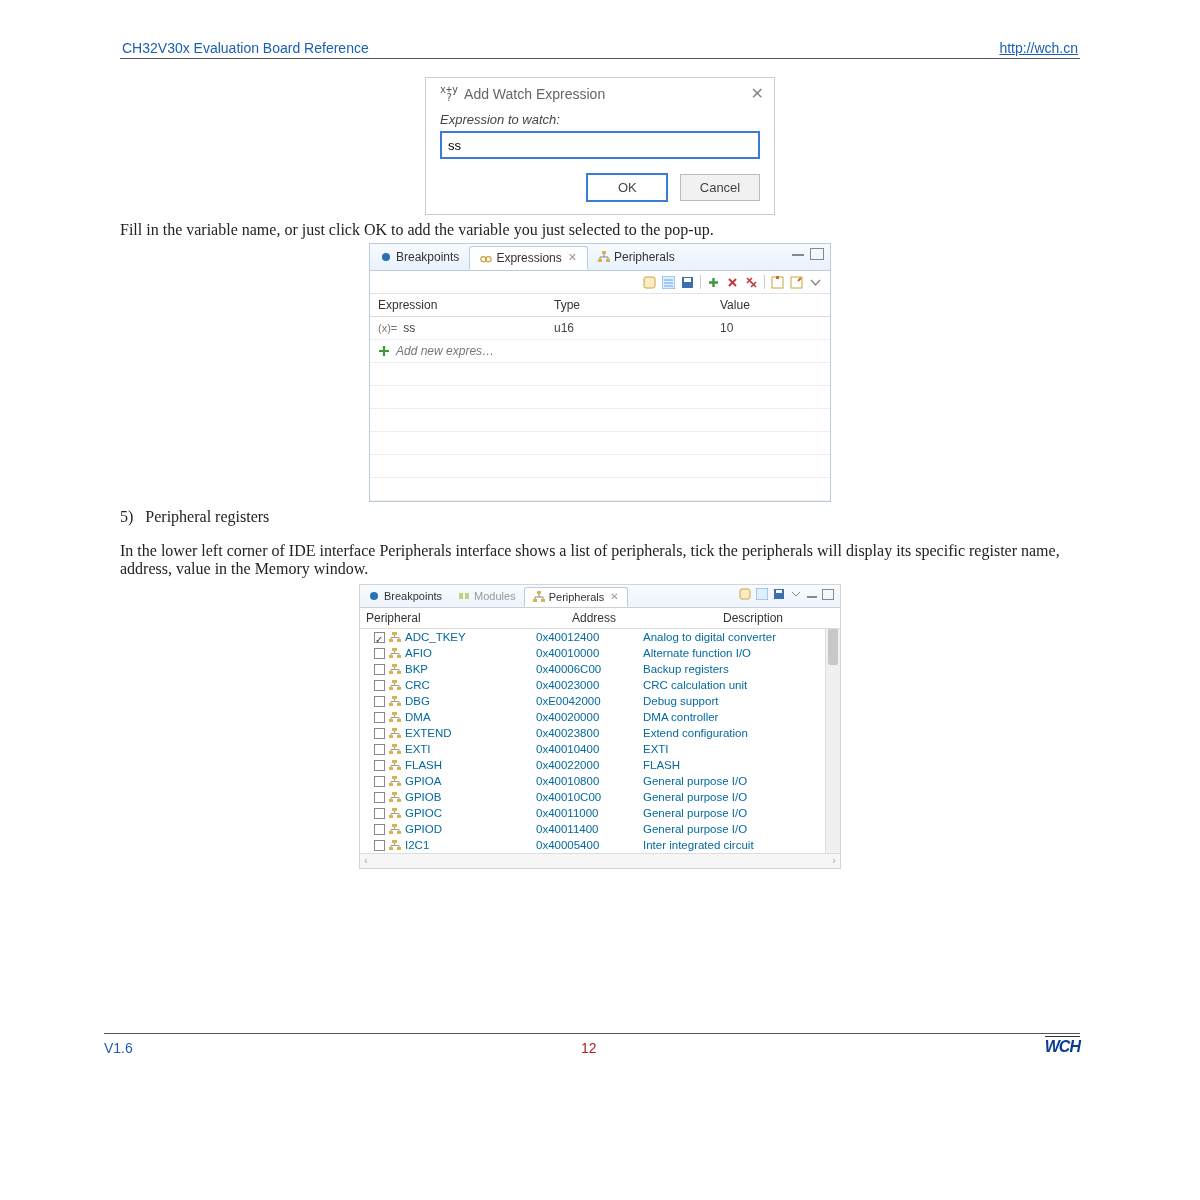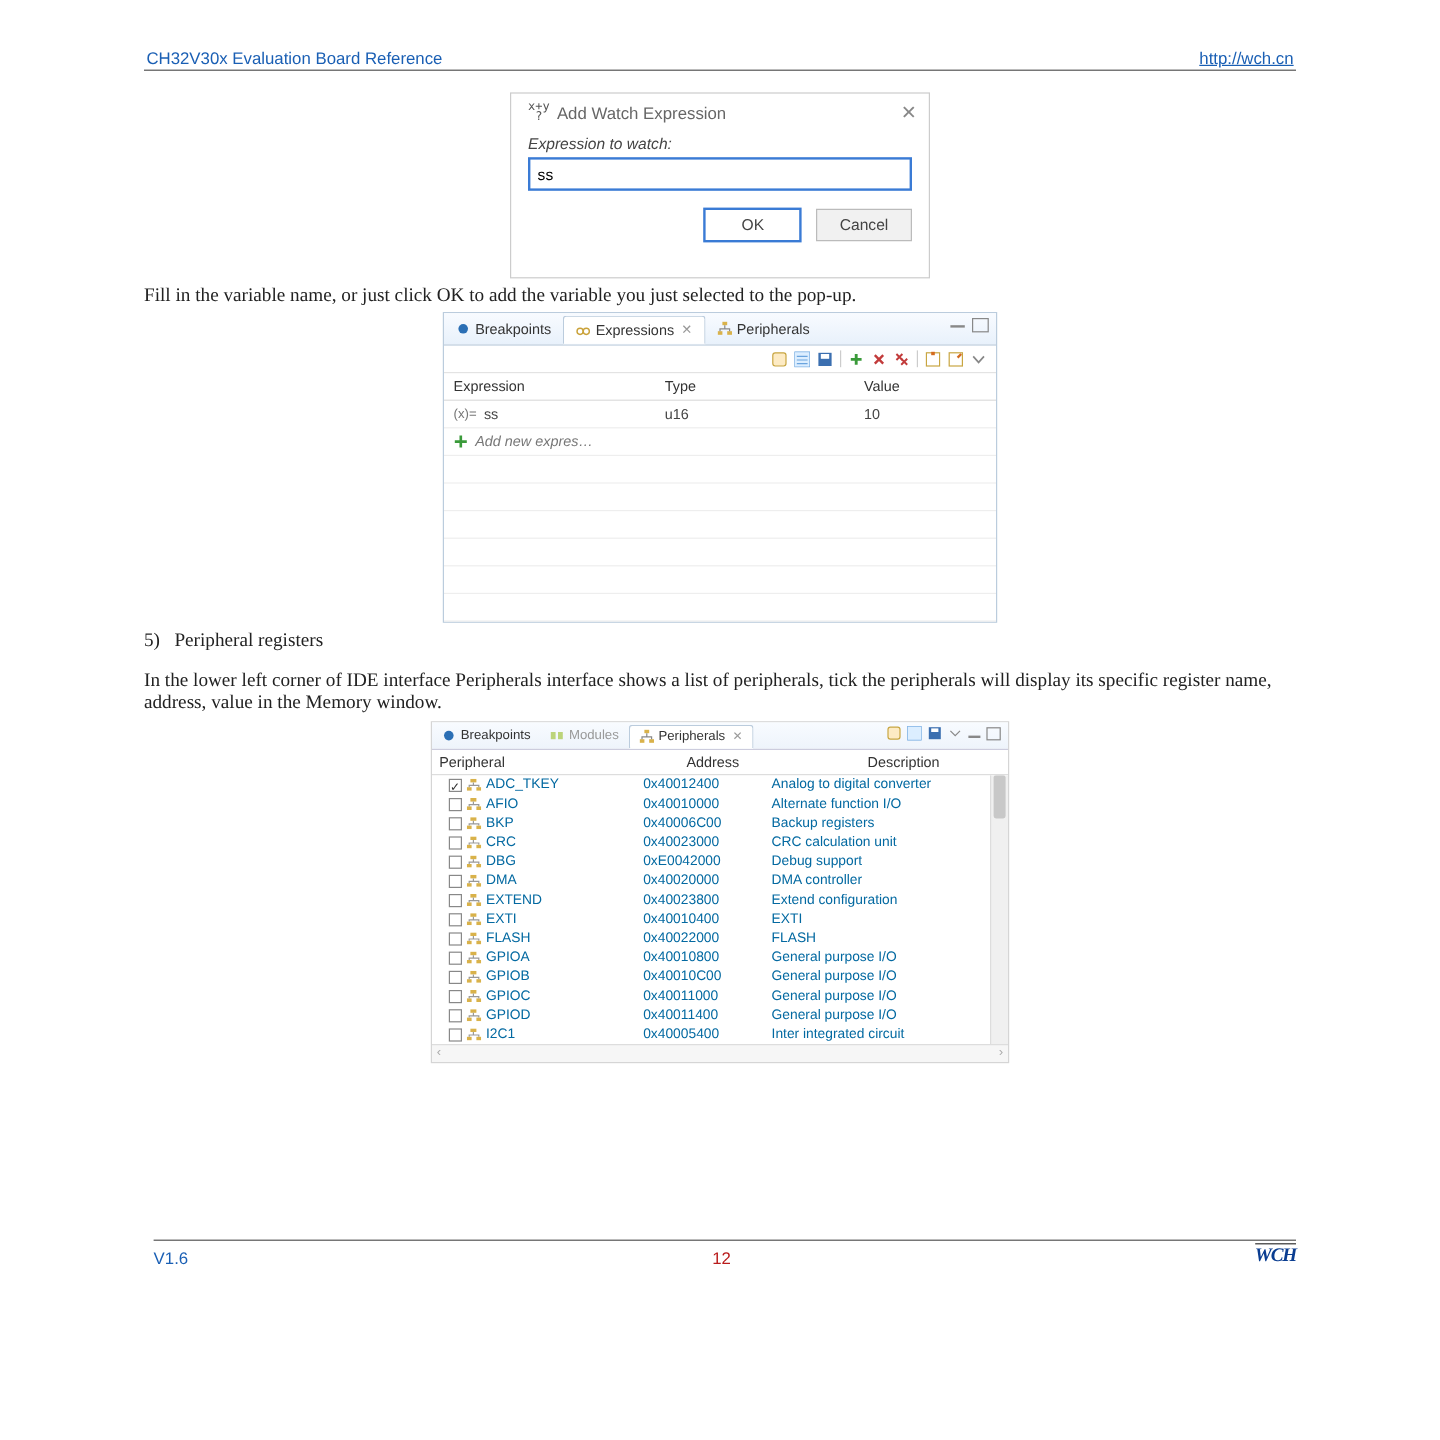--- a/index.html
+++ b/index.html
@@ -1,21 +1,21 @@
 <!DOCTYPE html>
 <html><head>
 <meta charset="utf-8">
 <style>
   html,body{margin:0;padding:0;background:#fff;font-family:"Segoe UI",Arial,sans-serif;color:#222;}
   .page{width:1080px;height:1080px;margin:0 auto;padding:40px 60px 20px 60px;box-sizing:border-box;position:relative;}
   
   .hdr{display:flex;justify-content:space-between;color:#1a5fb4;font-size:14px;border-bottom:1px solid #555;padding:0 2px 2px 2px;}
   .hdr a{color:#1a5fb4;text-decoration:underline;}
   
-  .dialog{width:320px;border:1px solid #ccc;background:#fff;margin:18px auto 0 auto;font-size:13px;color:#444;position:relative;padding:8px 14px 29px 14px;}
+  .dialog{width:320px;border:1px solid #ccc;background:#fff;margin:18px auto 0 auto;font-size:13px;color:#444;position:relative;padding:8px 14px 12px 14px;}
   .dialog .ttl{display:flex;align-items:center;gap:6px;color:#666;font-size:14px;}
   .dialog .close{position:absolute;right:10px;top:6px;color:#888;font-size:16px;}
   .dialog .lbl{margin:10px 0 4px 0;font-style:italic;}
   .dialog input[type=text]{width:100%;box-sizing:border-box;border:2px solid #3a7bd5;height:28px;padding:2px 6px;font-size:13px;}
   .dialog .btns{text-align:right;margin-top:14px;}
   .dialog .btn{display:inline-block;width:78px;text-align:center;padding:5px 0;font-size:13px;border:1px solid #bbb;background:#f1f1f1;margin-left:8px;}
   .dialog .btn.ok{border:2px solid #3a7bd5;background:#fff;}
   .xey{font-family:monospace;font-size:10px;color:#555;display:inline-block;line-height:8px;}
   
   .body-text{font-family:"Times New Roman",serif;font-size:16px;margin:6px 0 4px 0;}
@@ -53,22 +53,22 @@
   .p-row div{padding:2px 6px;font-size:11.5px;}
   .p-row .p-name{display:flex;align-items:center;gap:4px;padding-left:14px;}
   .cb{width:11px;height:11px;border:1px solid #888;display:inline-block;box-sizing:border-box;background:#fff;}
   .cb.ck::after{content:"✓";font-size:10px;line-height:9px;color:#333;}
   .node-ic{width:12px;height:10px;display:inline-block;}
   .node-ic svg{display:block;}
   .sb{position:absolute;right:0;top:0;bottom:0;width:14px;background:#f0f0f0;border-left:1px solid #ddd;}
   .sb .th{position:absolute;top:0;height:36px;left:2px;right:2px;background:#c8c8c8;border-radius:2px;}
   .hscroll{height:14px;border-top:1px solid #ddd;background:#f6f6f6;display:flex;justify-content:space-between;padding:0 4px;color:#aaa;font-size:11px;}
   
-  .ftr{position:absolute;left:68px;right:60px;bottom:24px;border-top:1px solid #555;display:flex;justify-content:space-between;align-items:flex-end;color:#1a5fb4;font-size:14px;padding-top:2px;}
-  .logo{font-family:Liberation Serif, serif;font-weight:bold;font-style:italic;color:#0a3d91;font-size:16px;border-top:1px solid #333;padding-top:1px;letter-spacing:-1px;}
+  .ftr{position:absolute;left:44px;right:60px;bottom:24px;border-top:1px solid #555;display:flex;justify-content:space-between;align-items:flex-end;color:#1a5fb4;font-size:14px;padding-top:2px;}
+  .logo{font-family:Liberation Sans, sans-serif;font-weight:bold;font-style:italic;color:#0a3d91;font-size:16px;border-top:1px solid #333;padding-top:1px;letter-spacing:-1px;}
   .sep{width:1px;height:14px;background:#ccc;}
 </style>
 </head>
 <body>
 
 <div class="page">
 
   <div class="hdr">
     <span>CH32V30x Evaluation Board Reference</span>
     <a>http://wch.cn</a>

